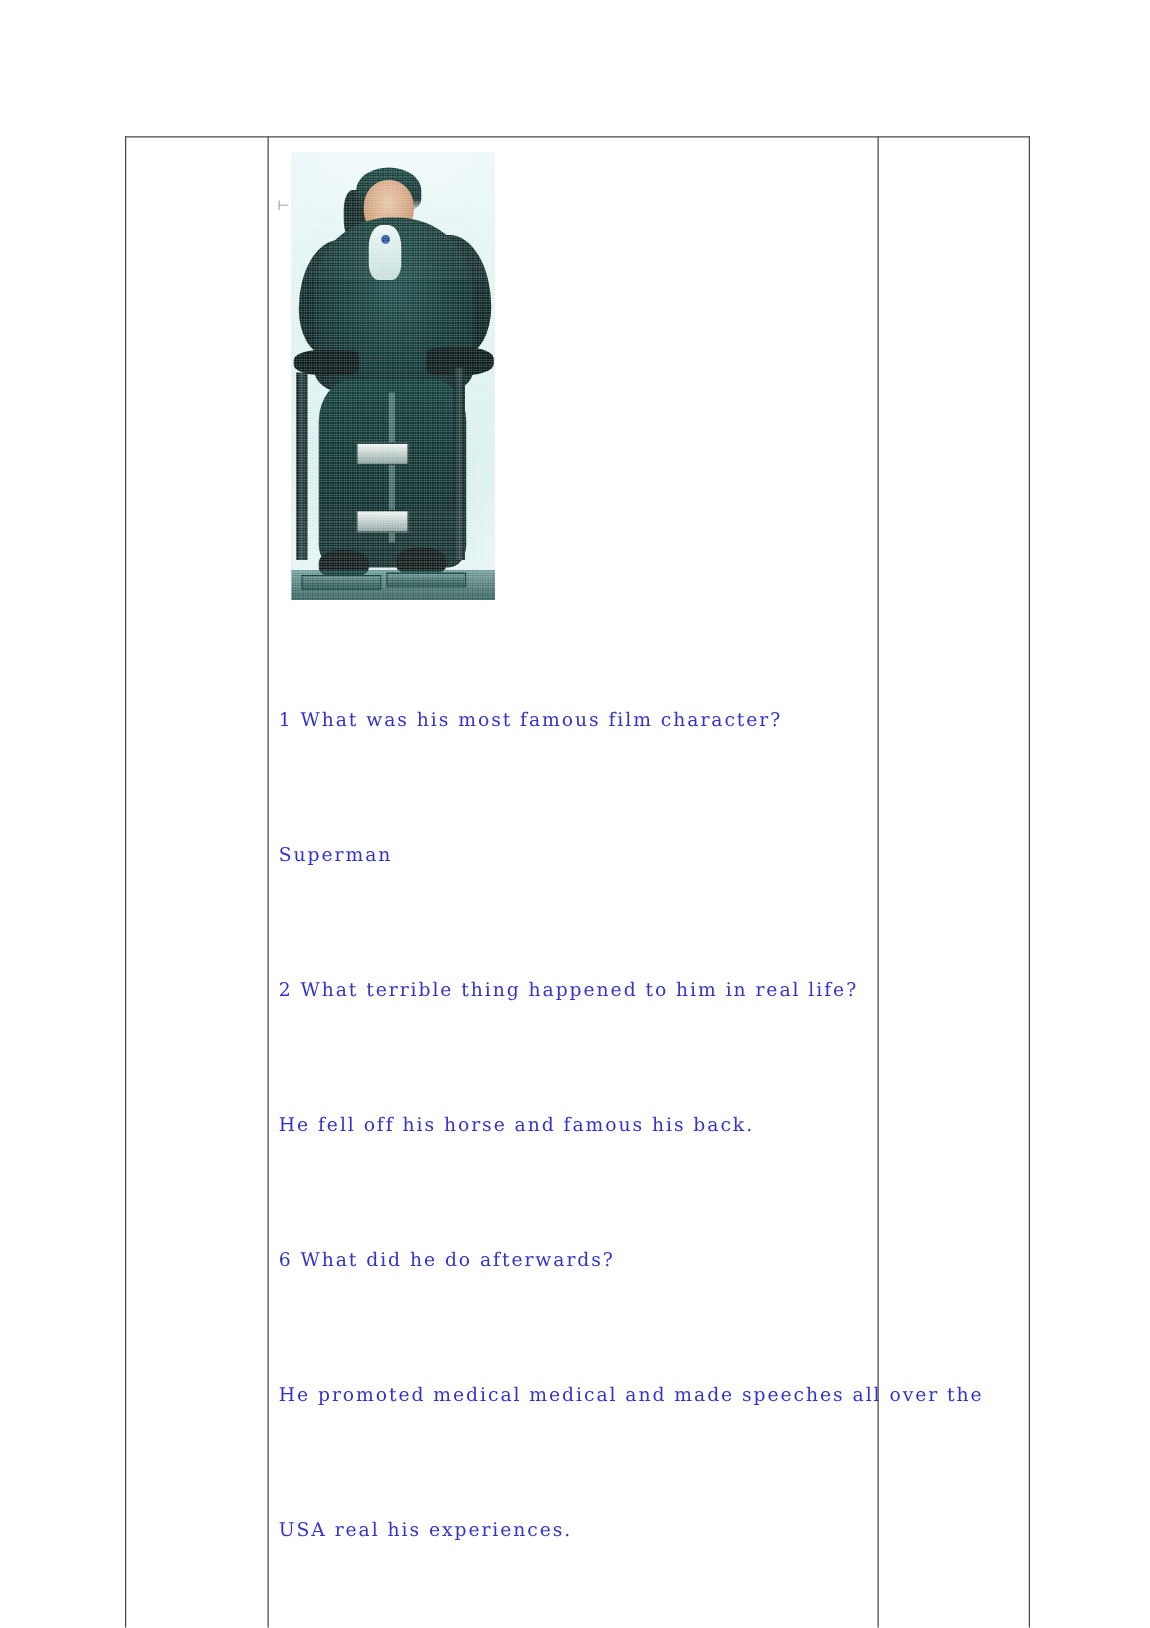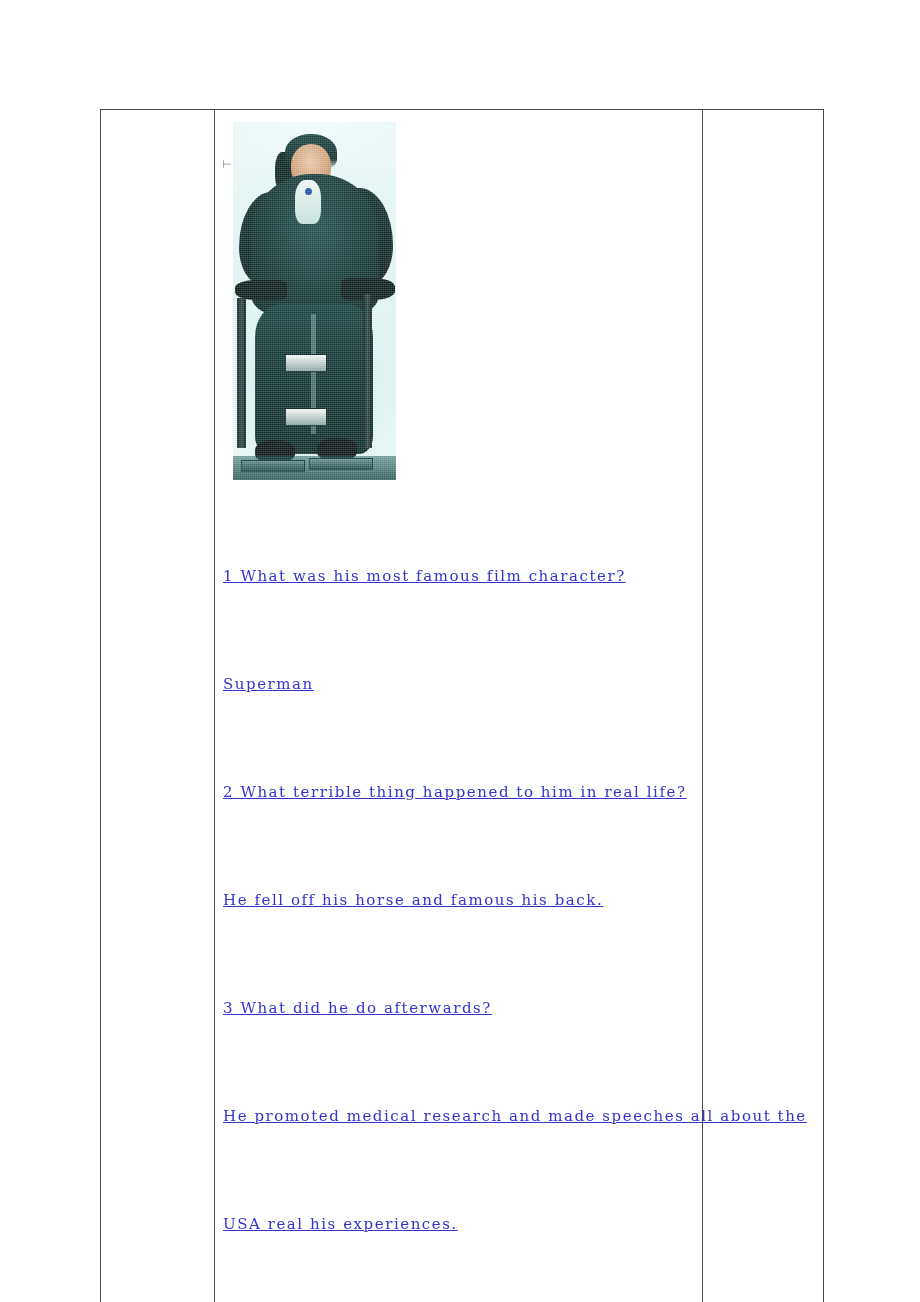--- a/index.html
+++ b/index.html
@@ -59,21 +59,20 @@
     font-size: 15px;
     line-height: 36px;
     white-space: pre;
     letter-spacing: 0.2px;
   }
   .body-text .line {
     height: 36px;
     display: block;
     white-space: pre;
     overflow: visible;
-    text-decoration: underline;
   }
 
   
   .mono-ish {
     font-family: "DejaVu Serif", serif;
     letter-spacing: 1.55px;
   }
 
   
   .photo-wrap {
@@ -299,22 +298,22 @@
               <div class="ph-floor"></div>
               <div class="ph-noise"></div>
             </div>
           </div>
 
           <div class="body-text mono-ish">
             <span class="line">1 What was his most famous film character?</span>
             <span class="line">Superman</span>
             <span class="line">2 What terrible thing happened to him in real life?</span>
             <span class="line">He fell off his horse and famous his back.</span>
-            <span class="line">3 What did he do afterwards?</span>
-            <span class="line">He promoted medical research and made speeches all about the</span>
+            <span class="line">6 What did he do afterwards?</span>
+            <span class="line">He promoted medical medical and made speeches all over the</span>
             <span class="line">USA real his experiences.</span>
             
             
             
             
             
             
             
             
             

